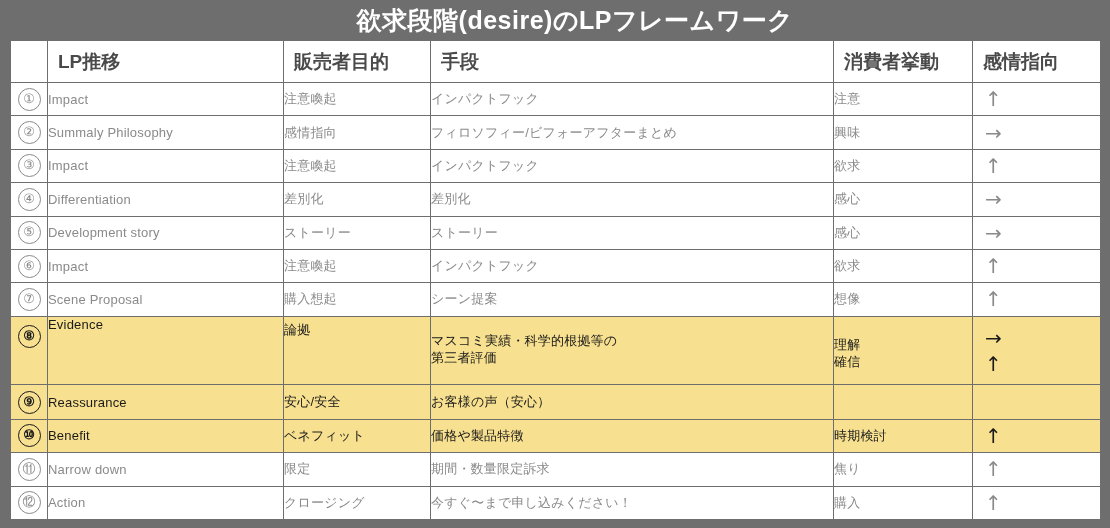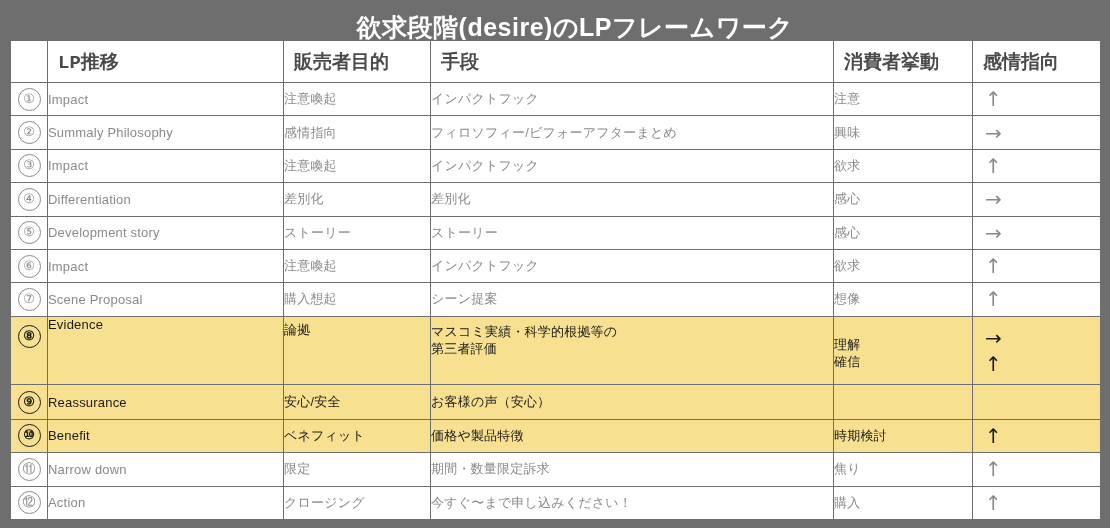--- a/index.html
+++ b/index.html
@@ -21,21 +21,21 @@
     background: #6e6e6e;
     box-sizing: border-box;
   }
 
   
   .title-bar {
     height: 40px;
     width: 100%;
     background: #6e6e6e;
     display: flex;
-    align-items: flex-end;
+    align-items: center;
     justify-content: center;
     box-sizing: border-box;
     padding-left: 40px;
   }
   .title-text {
     color: #ffffff;
     font-size: 25px;
     font-weight: bold;
     letter-spacing: 0.5px;
     line-height: 1;
@@ -79,21 +79,20 @@
   
   tr.head th {
     height: 42px;
     background: #ffffff;
     color: #4a4a4a;
     font-size: 19px;
     font-weight: bold;
     text-align: left;
     padding-left: 10px;
     white-space: nowrap;
-    font-family: Liberation Mono, monospace;
   }
   tr.head th.num-head {
     padding: 0;
     border-left: 1px solid #6e6e6e;
   }
 
   
   td.num {
     text-align: center;
     color: #8a8a8a;
@@ -233,21 +232,21 @@
           <td class="cell">購入想起</td>
           <td class="cell">シーン提案</td>
           <td class="cell">想像</td>
           <td class="cell emo arrow">↑</td>
         </tr>
 
         <tr class="row hl" style="height:68px">
           <td class="num" style="vertical-align:top;padding-top:8px"><span class="circ">⑧</span></td>
           <td class="cell" style="vertical-align:top;">Evidence</td>
           <td class="cell" style="vertical-align:top;padding-top:4px">論拠</td>
-          <td class="cell two-line" style="vertical-align:top;padding-top:7px">
+          <td class="cell two-line" style="vertical-align:top;padding-top:16px">
             <span class="sub">マスコミ実績・科学的根拠等の</span>
             <span class="sub">第三者評価</span>
           </td>
           <td class="cell two-line" style="vertical-align:top;padding-top:20px">
             <span class="sub">理解</span>
             <span class="sub">確信</span>
           </td>
           <td class="cell emo two-line arrow" style="vertical-align:top;padding-top:8px">
             <span class="sub">→</span>
             <span class="sub">↑</span>

